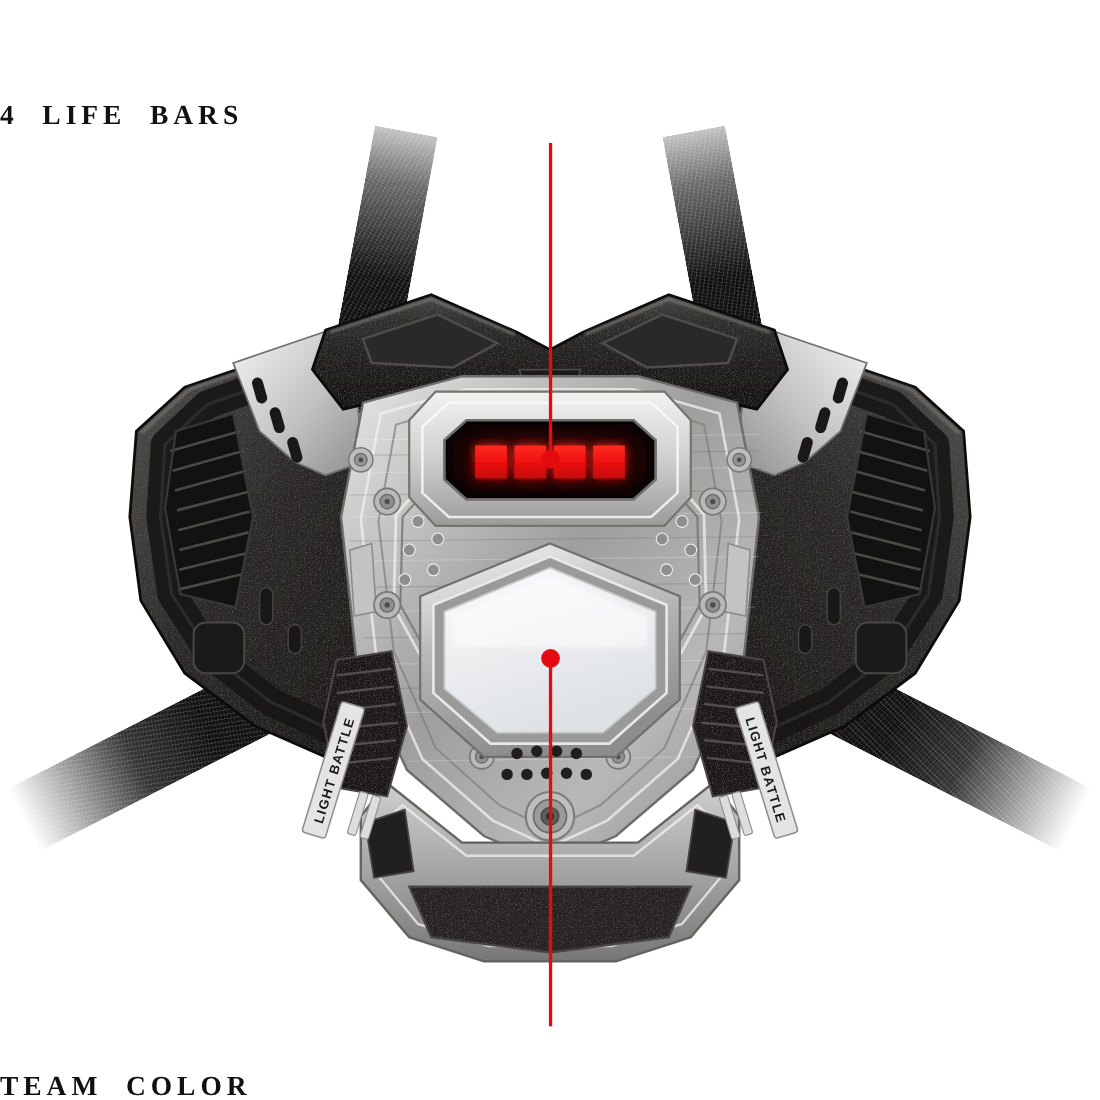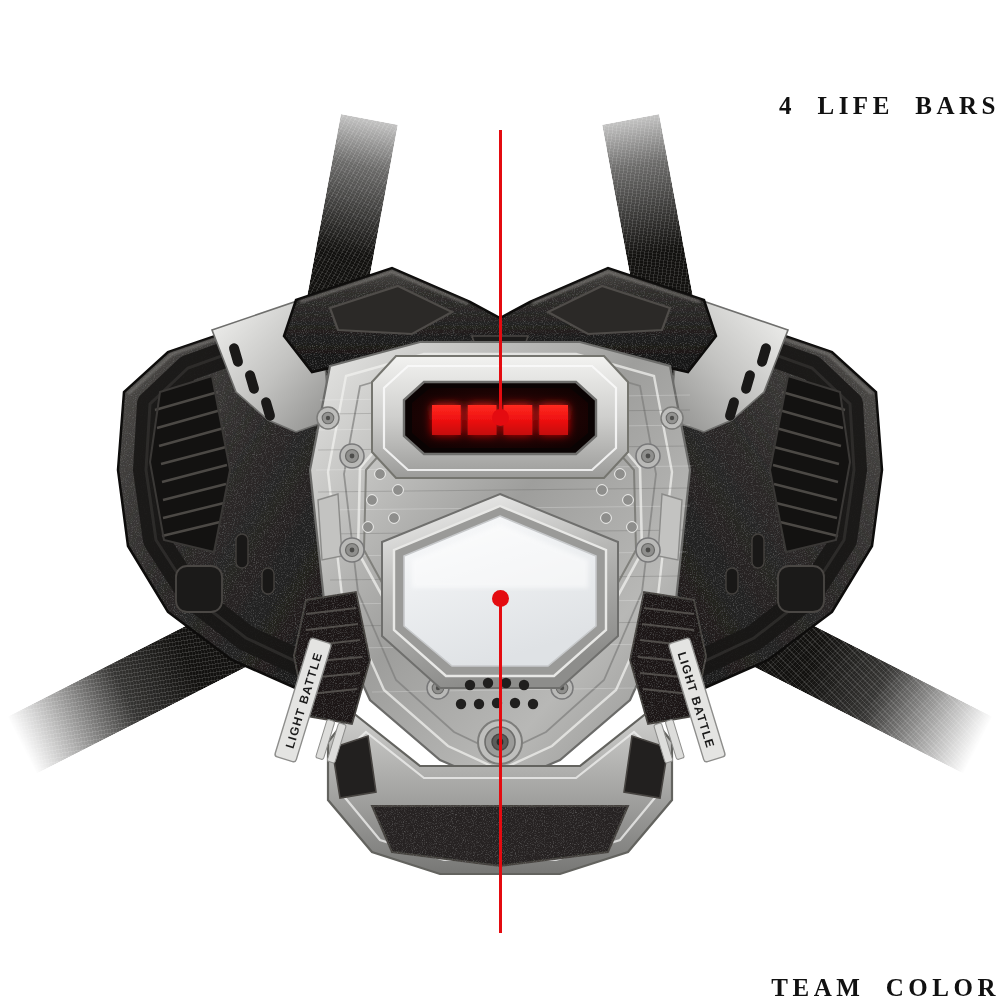--- a/index.html
+++ b/index.html
@@ -13,21 +13,21 @@
   #stage {
     position: relative;
     width: 1000px; height: 1000px;
     background: #ffffff;
   }
 
   
   .callout-label {
     position: absolute;
     left: 0; width: 1000px;
-    text-align: right;
+    text-align: left;
     font-family: "Liberation Serif", "DejaVu Serif", serif;
     font-weight: 700;
     font-size: 25px;
     letter-spacing: 4.5px;
     color: #111111;
     white-space: pre;
     -webkit-font-smoothing: none;
   }
   #label-top    { top: 92px; }
   #label-bottom { top: 974px; }

